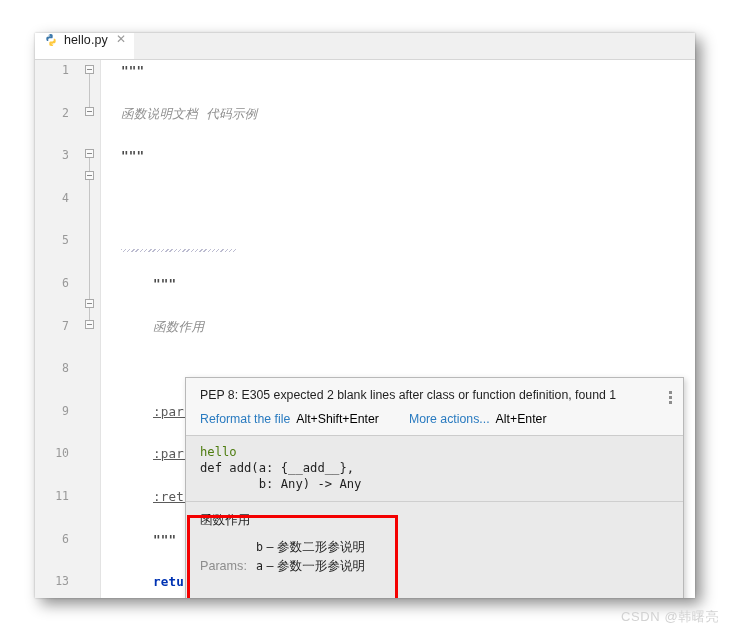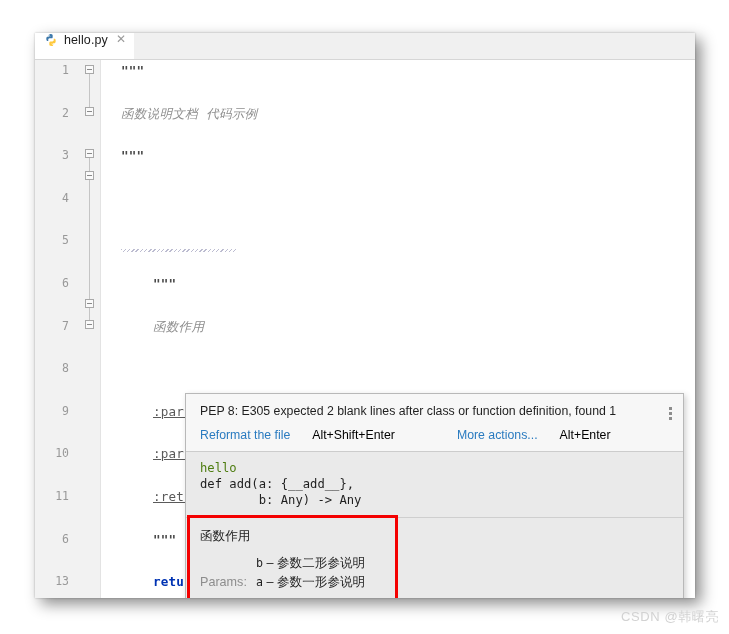--- a/index.html
+++ b/index.html
@@ -125,21 +125,21 @@
   .fold:after{
     content:"";position:absolute;left:1px;right:1px;top:3px;height:1px;background:#8a8a8a;
   }
   .foldline{
     position:absolute;left:54px;width:1px;background:#c5c5c5;
   }
 
   
   #inspect-popup{
     position:absolute;
-    left:150px; top:333px;
+    left:150px; top:317px;
     width:497px;
     background:#f7f7f7;
     border:1px solid #b8b8b8;
     box-shadow:2px 2px 6px rgba(0,0,0,0.18);
     z-index:20;
     font-family:"Liberation Sans",sans-serif;
   }
   .popup-sec{
     position:relative;
   }
@@ -151,21 +151,21 @@
   .warn-text{
     font-size:12.3px;
     color:#1f1f1f;
     line-height:16px;
   }
   .warn-actions{
     margin-top:9px;
     font-size:12.3px;
     display:flex;
     align-items:baseline;
-    gap:22px;
+    gap:6px;
   }
   .link{ color:#2a7bc0; cursor:default; }
   .shortcut{ color:#000000; }
   .gap{ display:inline-block;width:18px; }
 
   .popup-sec.sec-signature{
     background:#eaeaea;
     padding:8px 30px 9px 14px;
     border-bottom:1px solid #cfcfcf;
   }

